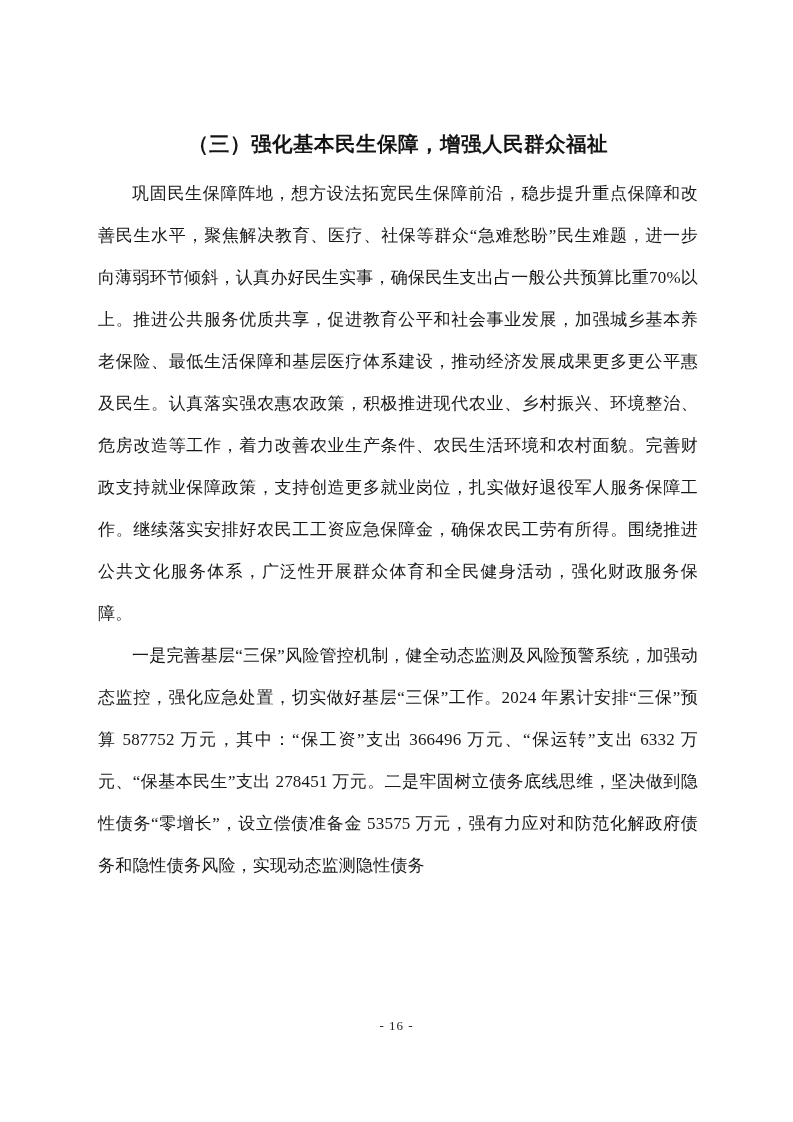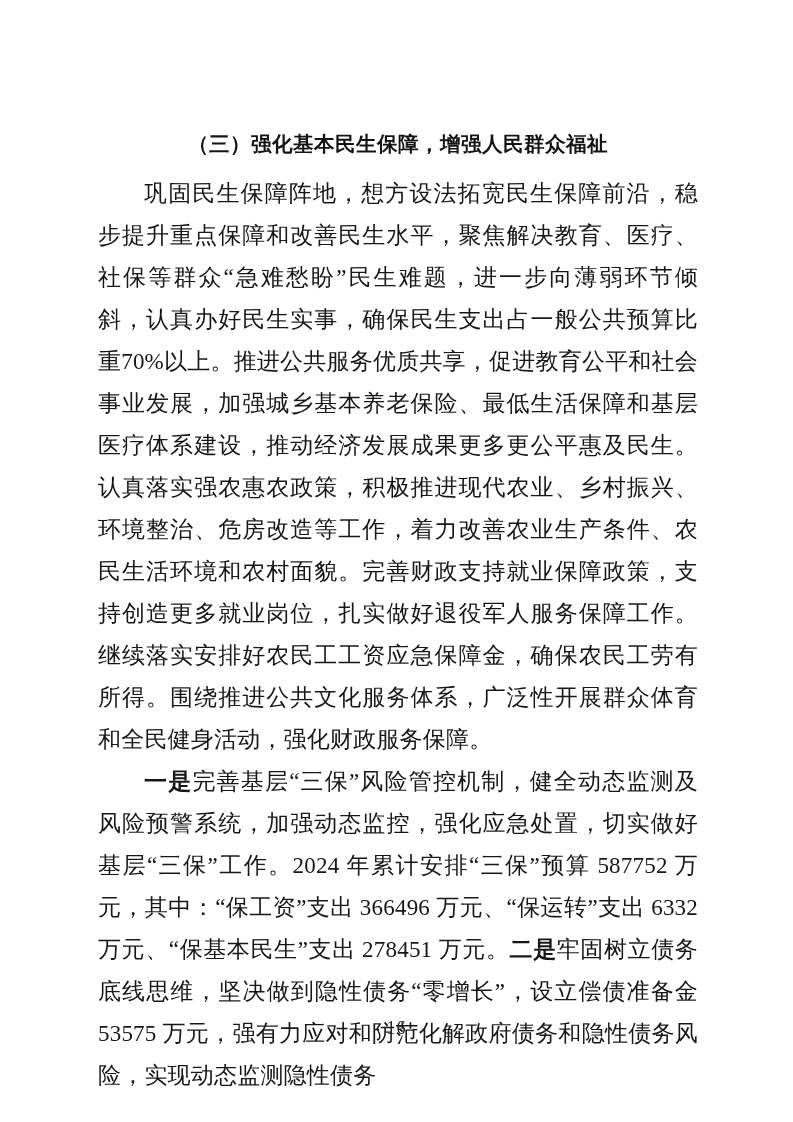--- a/index.html
+++ b/index.html
@@ -36,39 +36,39 @@
     letter-spacing: 0.5px;
     text-align: center;
     margin: 0 0 12px 0;
     line-height: 1.6;
     color: #141414;
   }
   .heading.second {
     margin-top: 24px;
   }
   p.body {
-    font-size: 23px;
+    font-size: 17px;
     line-height: 42px;
     margin: 0;
     text-align: justify;
     text-justify: inter-ideograph;
     text-indent: 2em;
     color: #171717;
     letter-spacing: 0.2px;
   }
   .b {
-    font-weight: bold;
+    font-weight: normal;
   }
   .footer {
     position: absolute;
     left: 0;
     top: 1018px;
     width: 793px;
     text-align: center;
-    font-size: 18px;
+    font-size: 13px;
     color: #222;
     font-family: "Liberation Serif", serif;
     letter-spacing: 1px;
   }
 </style>
 </head>
 <body>
 
 <div class="page">
   <div class="content">

